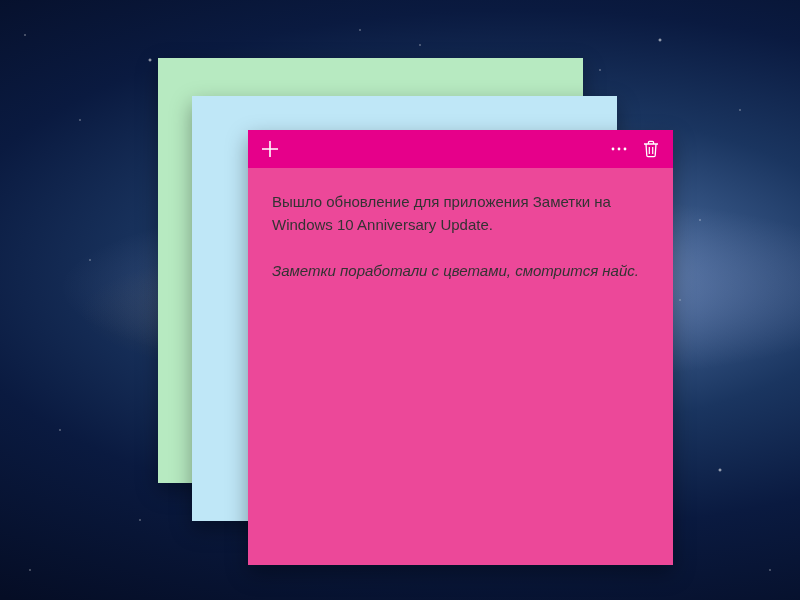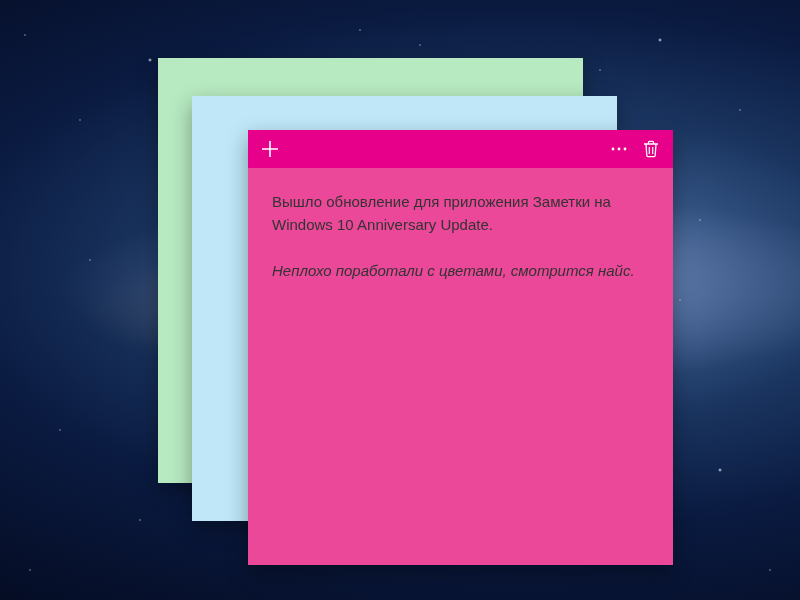--- a/index.html
+++ b/index.html
@@ -153,15 +153,15 @@
         <svg width="16" height="18" viewBox="0 0 16 18">
           <path d="M1 4h14M5.5 4V2.2c0-.5.4-.9.9-.9h3.2c.5 0 .9.4.9.9V4" stroke="#fff" stroke-width="1.3" fill="none"></path>
           <path d="M3 4l.8 11.5c.05.6.55 1.1 1.15 1.1h6.1c.6 0 1.1-.5 1.15-1.1L13 4" stroke="#fff" stroke-width="1.3" fill="none"></path>
           <path d="M6.3 7v7M9.7 7v7" stroke="#fff" stroke-width="1.2"></path>
         </svg>
       </span>
     </div>
   </div>
   <div class="note-body">
     <p>Вышло обновление для приложения Заметки на Windows 10 Anniversary Update.</p>
-    <p class="italic">Неплохо поработали с цветами, смотрится найс.</p>
+    <p class="italic">Заметки поработали с цветами, смотрится найс.</p>
   </div>
 </div>
 
 </body></html>

